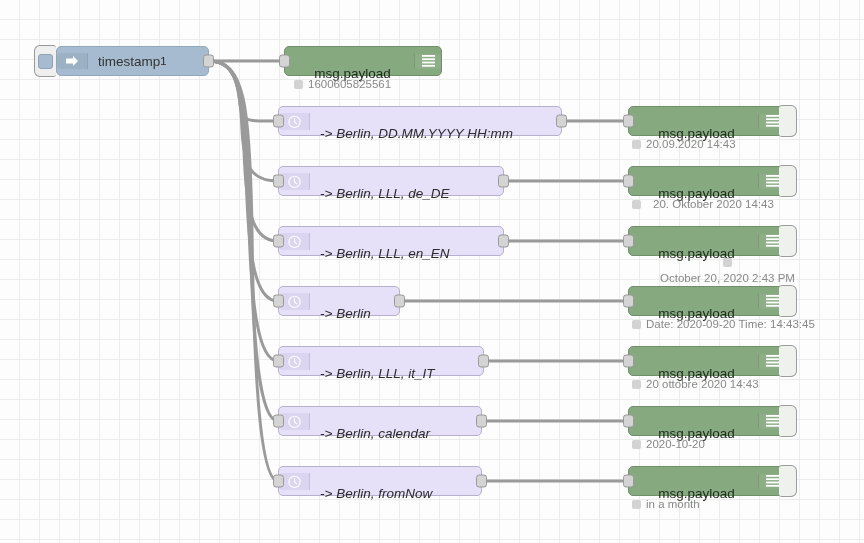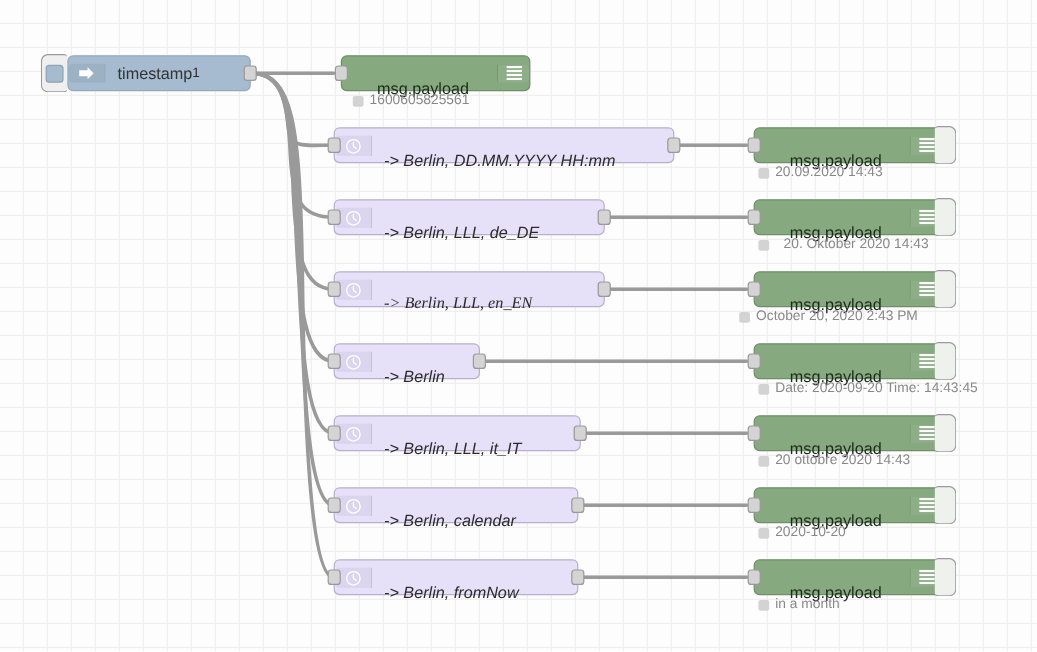--- a/index.html
+++ b/index.html
@@ -256,21 +256,21 @@
         <circle class="ico-clock" cx="10" cy="10.5" r="6.6"></circle>
         <path class="ico-clock" d="M10 6.2 V10.5 L13 13"></path>
       </svg>
     </div>
     <div class="node-label">
       <span class="moment-label">-&gt; Berlin, LLL, de_DE</span>
     </div>
     <div class="port port-out"></div>
   </div>
 
-  <div class="node moment-node" style="left:278px; top:226px; width:226px;font-family:Liberation Serif, serif;">
+  <div class="node moment-node" style="left:278px; top:226px; width:226px;">
     <div class="port port-in"></div>
     <div class="icon-box">
       <svg width="17" height="17" viewBox="0 0 20 20" aria-hidden="true">
         <circle class="ico-clock" cx="10" cy="10.5" r="6.6"></circle>
         <path class="ico-clock" d="M10 6.2 V10.5 L13 13"></path>
       </svg>
     </div>
     <div class="node-label">
       <span class="moment-label">-&gt; Berlin, LLL, en_EN</span>
     </div>
@@ -392,21 +392,21 @@
     <div class="debug-iconbox">
       <svg width="13" height="15" viewBox="0 0 13 15" aria-hidden="true" class="ico-lines">
         <rect x="0" y="1" width="13" height="1.8"></rect>
           <rect x="0" y="4.3" width="13" height="1.8"></rect>
         <rect x="0" y="7.6" width="13" height="1.8"></rect>
           <rect x="0" y="10.9" width="13" height="1.8"></rect>
       </svg>
     </div>
     <div class="debug-toggle"></div>
   </div>
-  <div class="status" style="left:616px; top:258px;">
+  <div class="status" style="left:660px; top:258px;flex-direction:column;">
     <span class="status-dot"></span>
     <span>October 20, 2020 2:43 PM</span>
   </div>
 
   <div class="node debug-node" style="left:628px; top:286px; width:158px;">
     <div class="port port-in"></div>
     <div class="debug-label">msg.payload</div>
     <div class="debug-iconbox">
       <svg width="13" height="15" viewBox="0 0 13 15" aria-hidden="true" class="ico-lines">
         <rect x="0" y="1" width="13" height="1.8"></rect>

